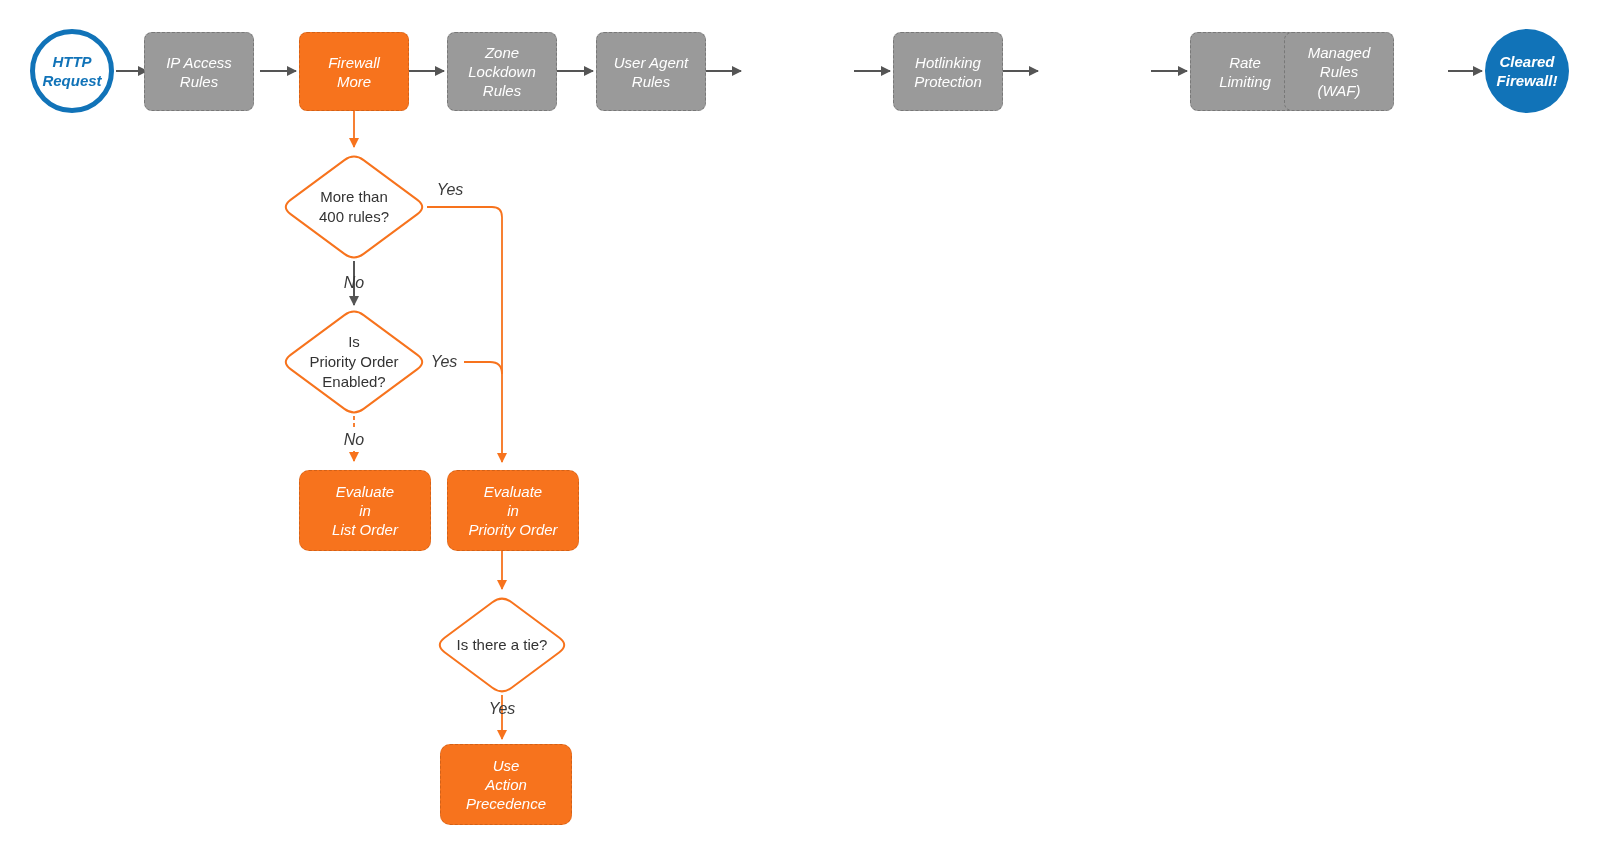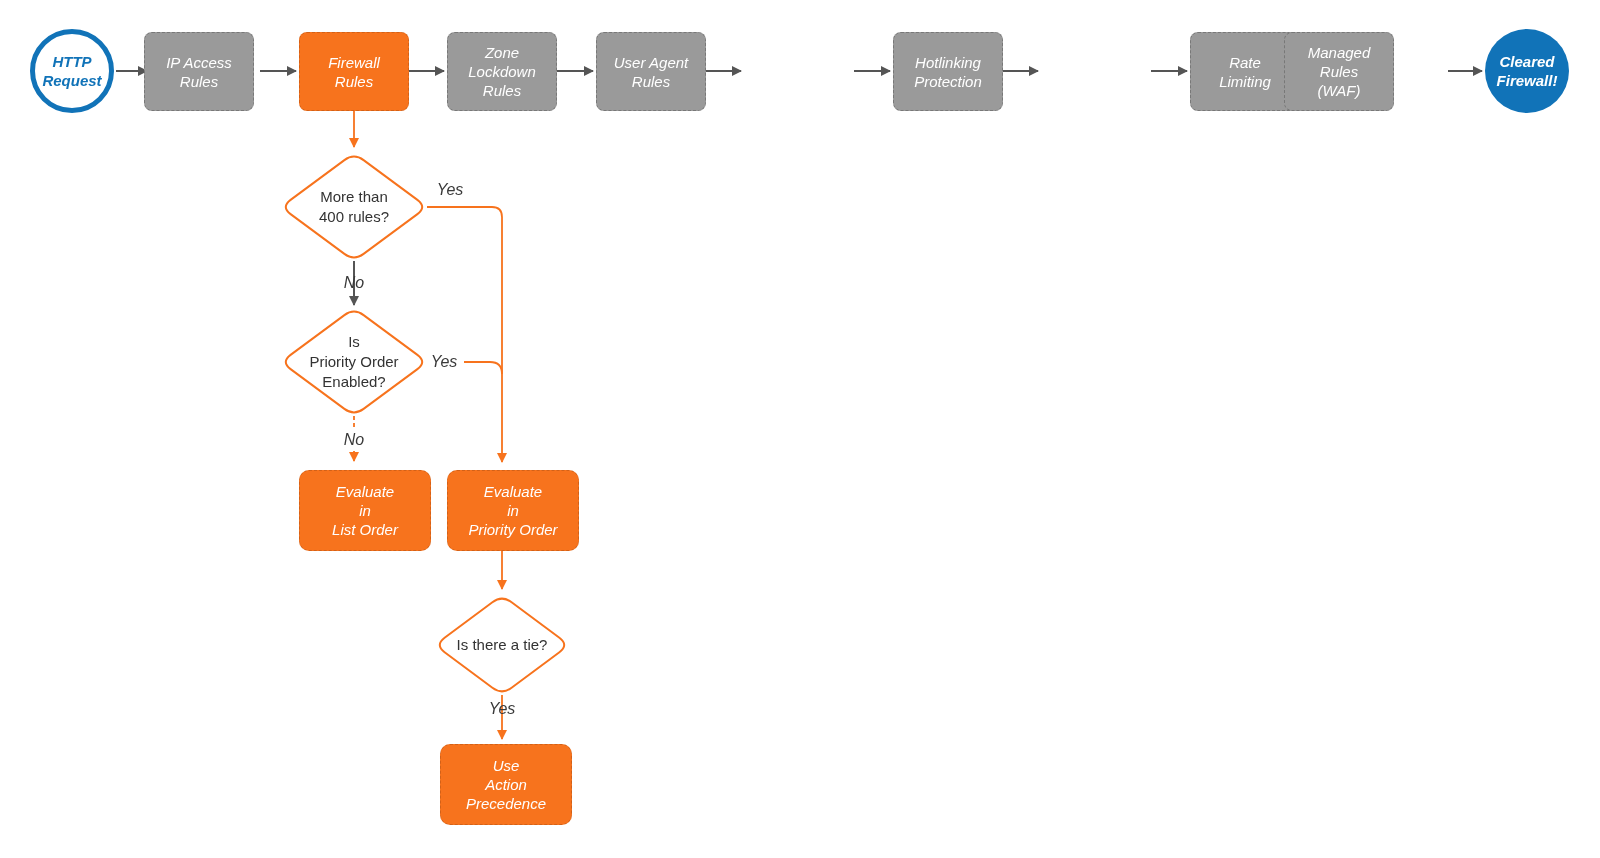--- a/index.html
+++ b/index.html
@@ -97,21 +97,21 @@
     <span class="pre">Cleared
 Firewall!</span>
   </div>
 
   <div class="node stage" style="left:144px;">
     <span class="pre">IP Access
 Rules</span>
   </div>
   <div class="node stage highlight" style="left:299px;">
     <span class="pre">Firewall
-Rules</span>
+More</span>
   </div>
   <div class="node stage" style="left:447px;">
     <span class="pre">Zone
 Lockdown
 Rules</span>
   </div>
   <div class="node stage" style="left:596px;font-style:italic;">
     <span class="pre">User Agent
 Rules</span>
   </div>

